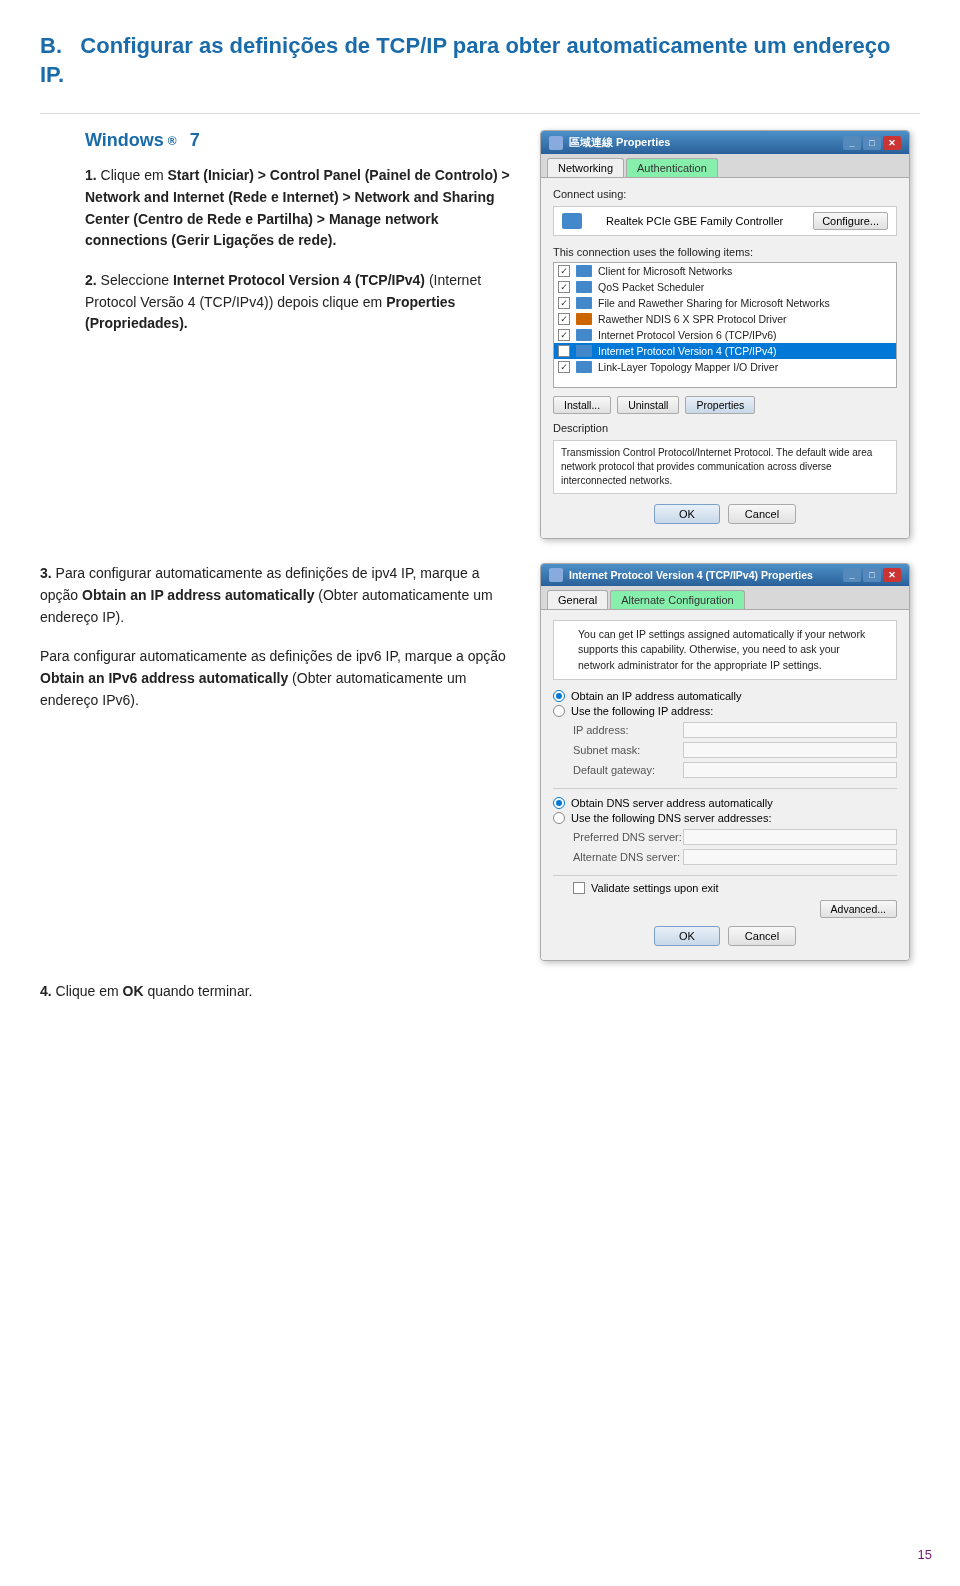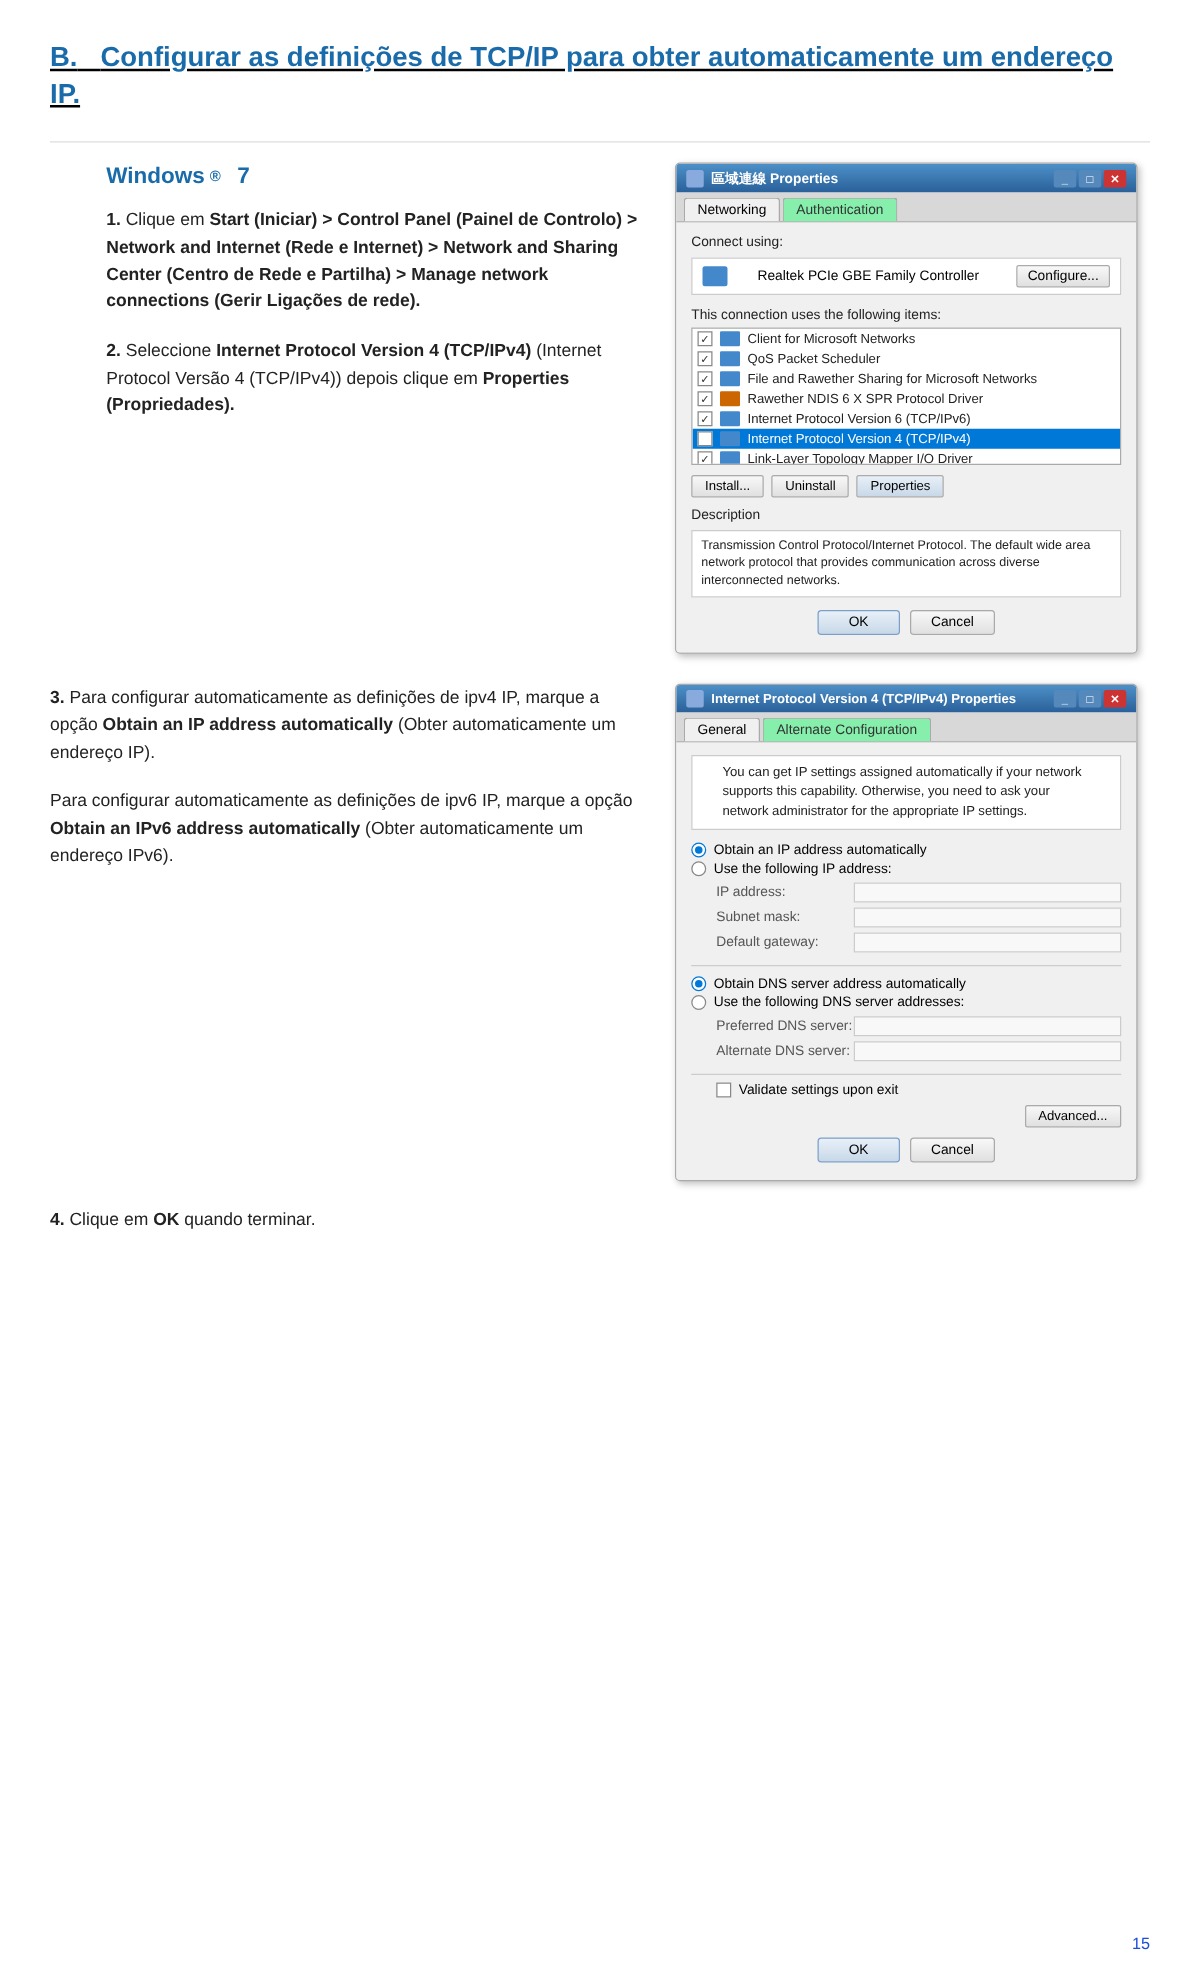--- a/index.html
+++ b/index.html
@@ -15,21 +15,20 @@
     .page-container {
       width: 960px;
       min-height: 1586px;
       padding: 30px 40px 40px 40px;
       position: relative;
     }
 
     
     .page-header {
       margin-bottom: 24px;
-      text-decoration: underline;
     }
     .main-title {
       font-size: 22px;
       font-weight: bold;
       color: #1a6baa;
       line-height: 1.3;
       margin-top: 2px;
     }
 
     
@@ -198,21 +197,21 @@
 
     .win-items-label {
       font-size: 11px;
       color: #222;
       margin-bottom: 4px;
     }
 
     .win-listbox {
       background: white;
       border: 1px solid #aaa;
-      height: 110px;
+      height: 126px;
       overflow: hidden;
       margin-bottom: 8px;
     }
     .win-list-item {
       display: flex;
       align-items: center;
       gap: 6px;
       padding: 2px 4px;
       font-size: 10.5px;
       color: #222;
@@ -414,23 +413,23 @@
 
     
     .step4-block {
       margin-top: 16px;
     }
 
     
     .page-number {
       position: absolute;
       bottom: 24px;
-      right: 40px;
+      right: 28px;
       font-size: 13px;
-      color: #1d4ed8;
+      color: #701a75;
     }
 
     .divider-line {
       border: none;
       border-top: 1px solid #ddd;
       margin: 6px 0 16px 0;
     }
   </style>
 </head>
 <body>

